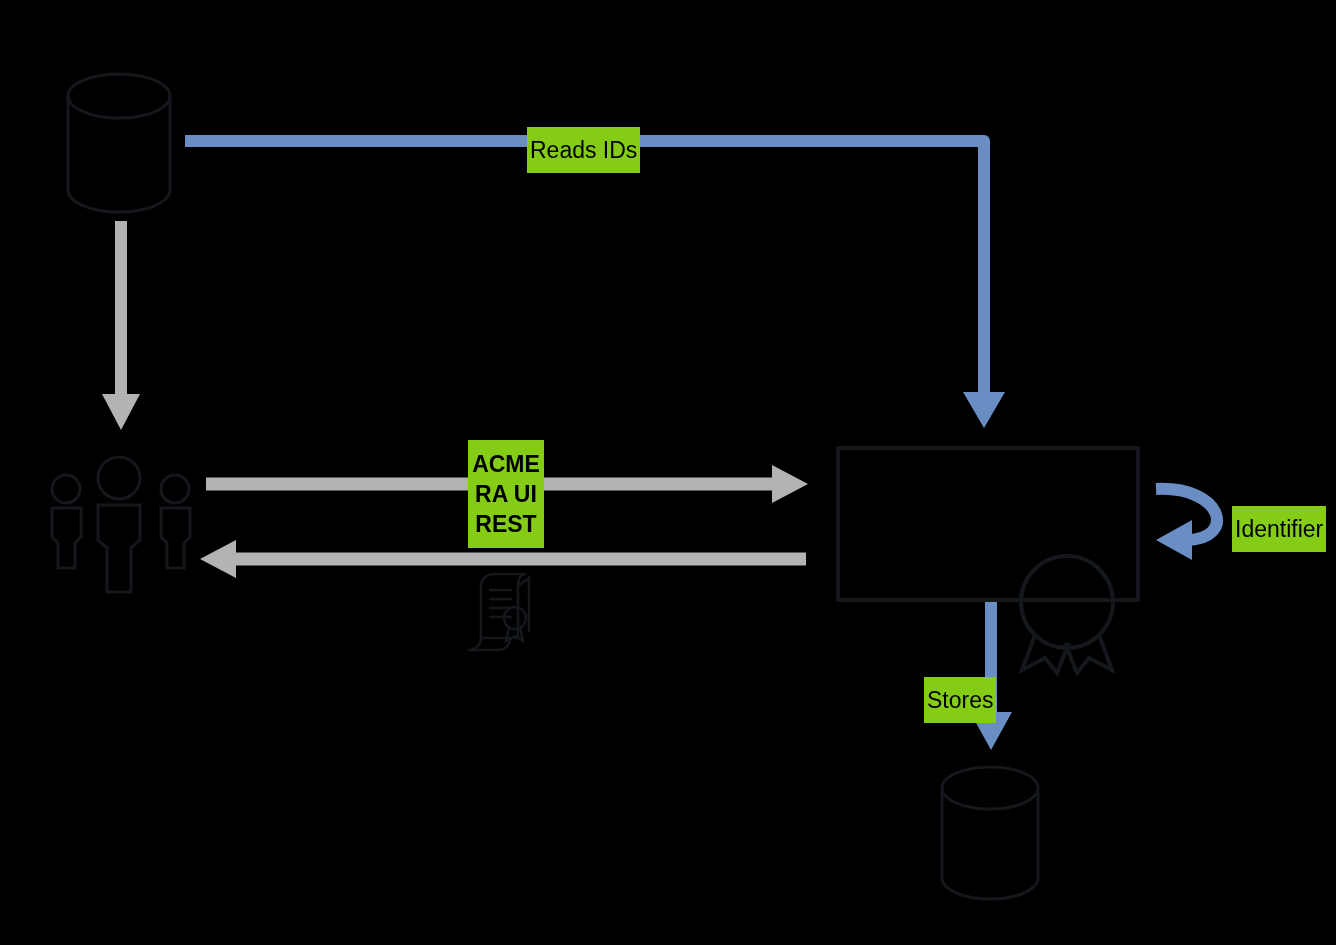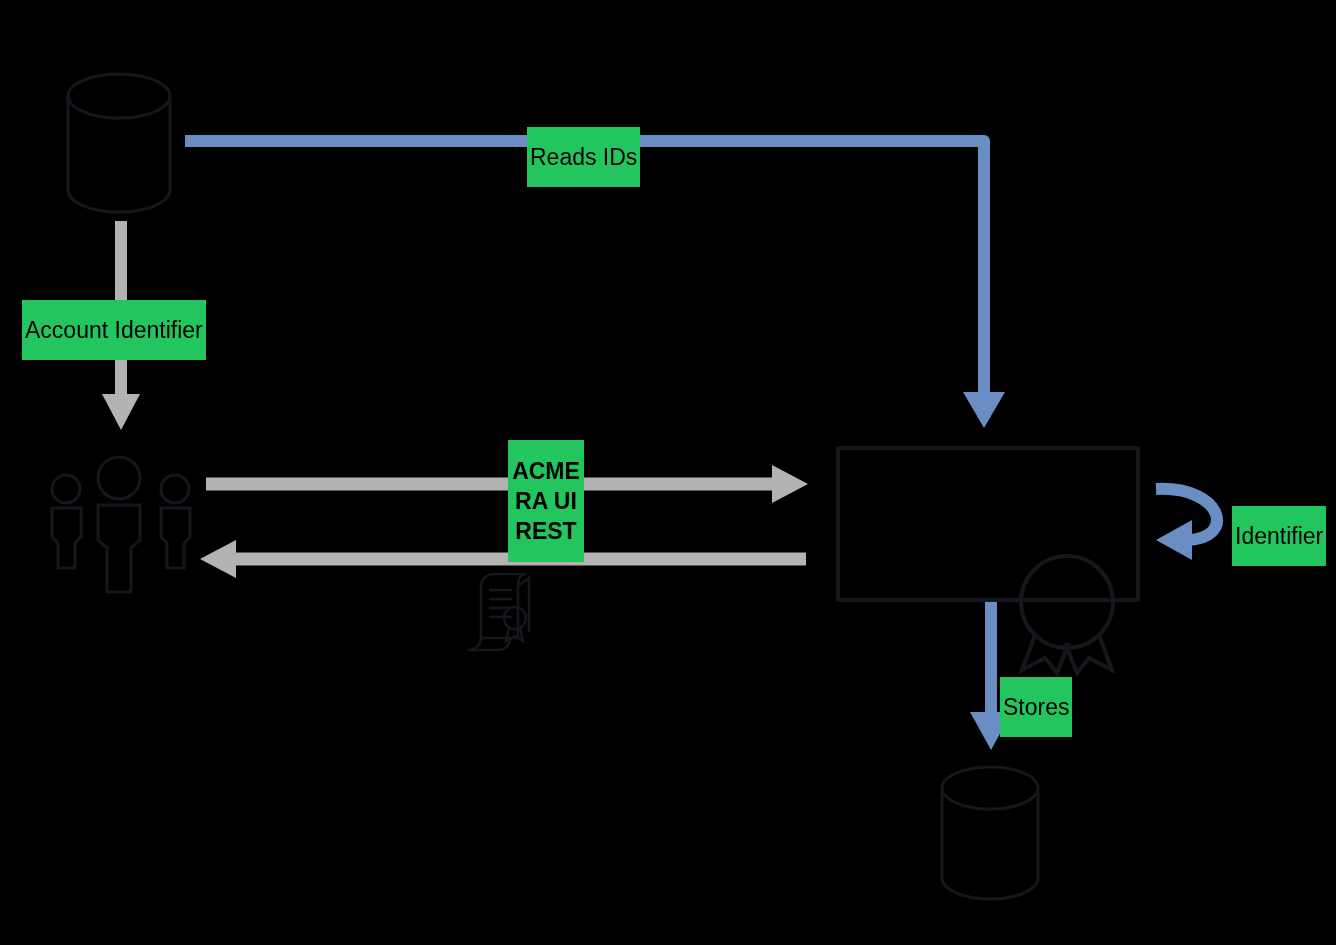--- a/index.html
+++ b/index.html
@@ -17,41 +17,40 @@
   }
   svg.layer {
     position: absolute;
     top: 0;
     left: 0;
     width: 1336px;
     height: 945px;
   }
   .edge-label {
     position: absolute;
-    background: #22c55e;
+    background: #84cc16;
     color: #000000;
     font-family: "Liberation Sans", sans-serif;
     font-size: 23px;
     line-height: 28px;
     white-space: nowrap;
-    padding: 16px 3px;
+    padding: 9px 3px;
     box-sizing: border-box;
   }
   .edge-label.bold {
     font-weight: bold;
     text-align: center;
     white-space: normal;
     line-height: 30px;
-    margin-left: 40px;
   }
   .lbl-reads-ids   { left: 527px; top: 127px; }
   .lbl-account-id  { left: 22px;  top: 300px; }
   .lbl-acme        { left: 468px; top: 440px; width: 76px; }
   .lbl-validates   { left: 1232px; top: 506px; }
-  .lbl-stores      { left: 1000px; top: 677px; }
+  .lbl-stores      { left: 924px; top: 677px; }
 </style>
 </head>
 <body>
 
 <div id="canvas">
 
   <svg class="layer" viewBox="0 0 1336 945" xmlns="http://www.w3.org/2000/svg">
 
     <g>
       <path d="M 185,141 L 984,141 L 984,400" fill="none" stroke="#6a8ec4" stroke-width="12" stroke-linejoin="round"></path>
@@ -124,21 +123,20 @@
 
     <g fill="none" stroke="#14171c" stroke-width="3">
       <path d="M 942,788 L 942,878 A 48,21 0 0 0 1038,878 L 1038,788"></path>
       <ellipse cx="990" cy="788" rx="48" ry="21"></ellipse>
     </g>
 
   </svg>
 
   <div class="edge-label lbl-reads-ids">Reads IDs</div>
 
-  <div class="edge-label lbl-account-id">Account Identifier</div>
 
   <div class="edge-label bold lbl-acme">
     <div>ACME</div>
     <div>RA UI</div>
     <div>REST</div>
   </div>
 
   <div class="edge-label lbl-validates">Identifier</div>
 
   <div class="edge-label lbl-stores">Stores</div>

